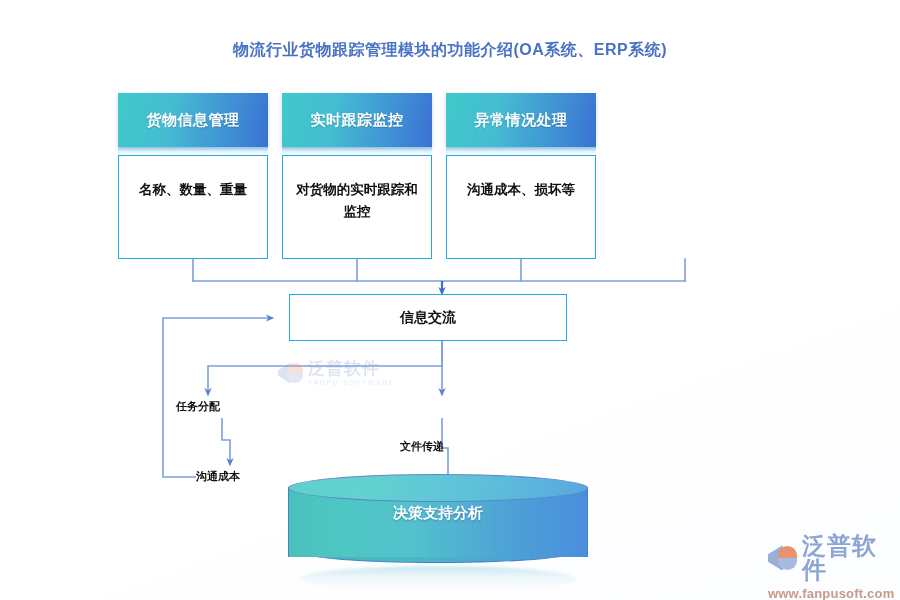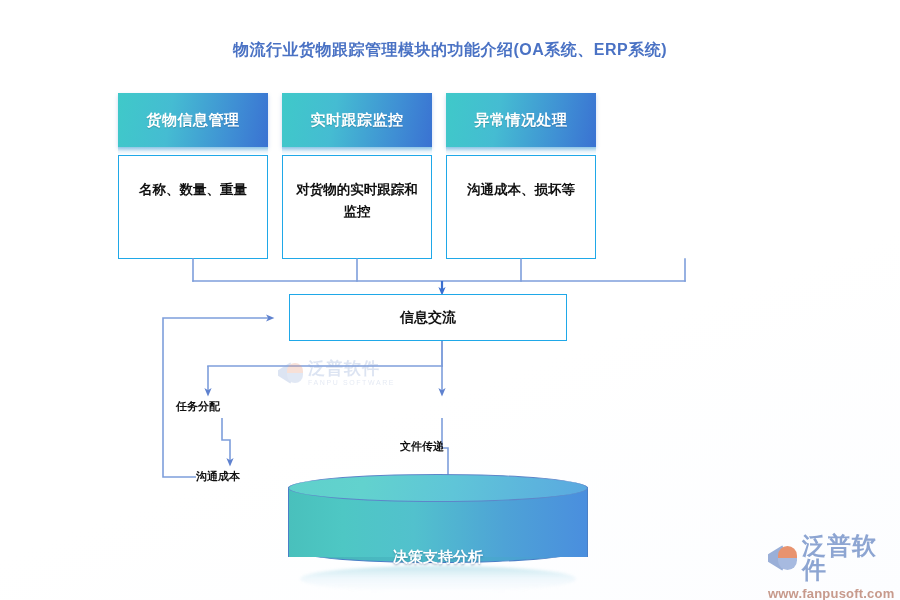--- a/index.html
+++ b/index.html
@@ -154,21 +154,20 @@
     position: absolute;
     left: 0;
     top: 30px;
     width: 300px;
     text-align: center;
     font-size: 15px;
     font-weight: bold;
     color: #ffffff;
     text-shadow: 0 1px 2px rgba(30,70,120,0.45);
     z-index: 5;
-    margin-top: 44px;
   }
   #cylinder-reflection {
     position: absolute;
     left: 300px;
     top: 566px;
     width: 276px;
     height: 26px;
     border-radius: 50%;
     background: linear-gradient(180deg, rgba(120,200,215,0.40) 0%, rgba(160,210,235,0.16) 45%, rgba(255,255,255,0) 100%);
     filter: blur(1.5px);

